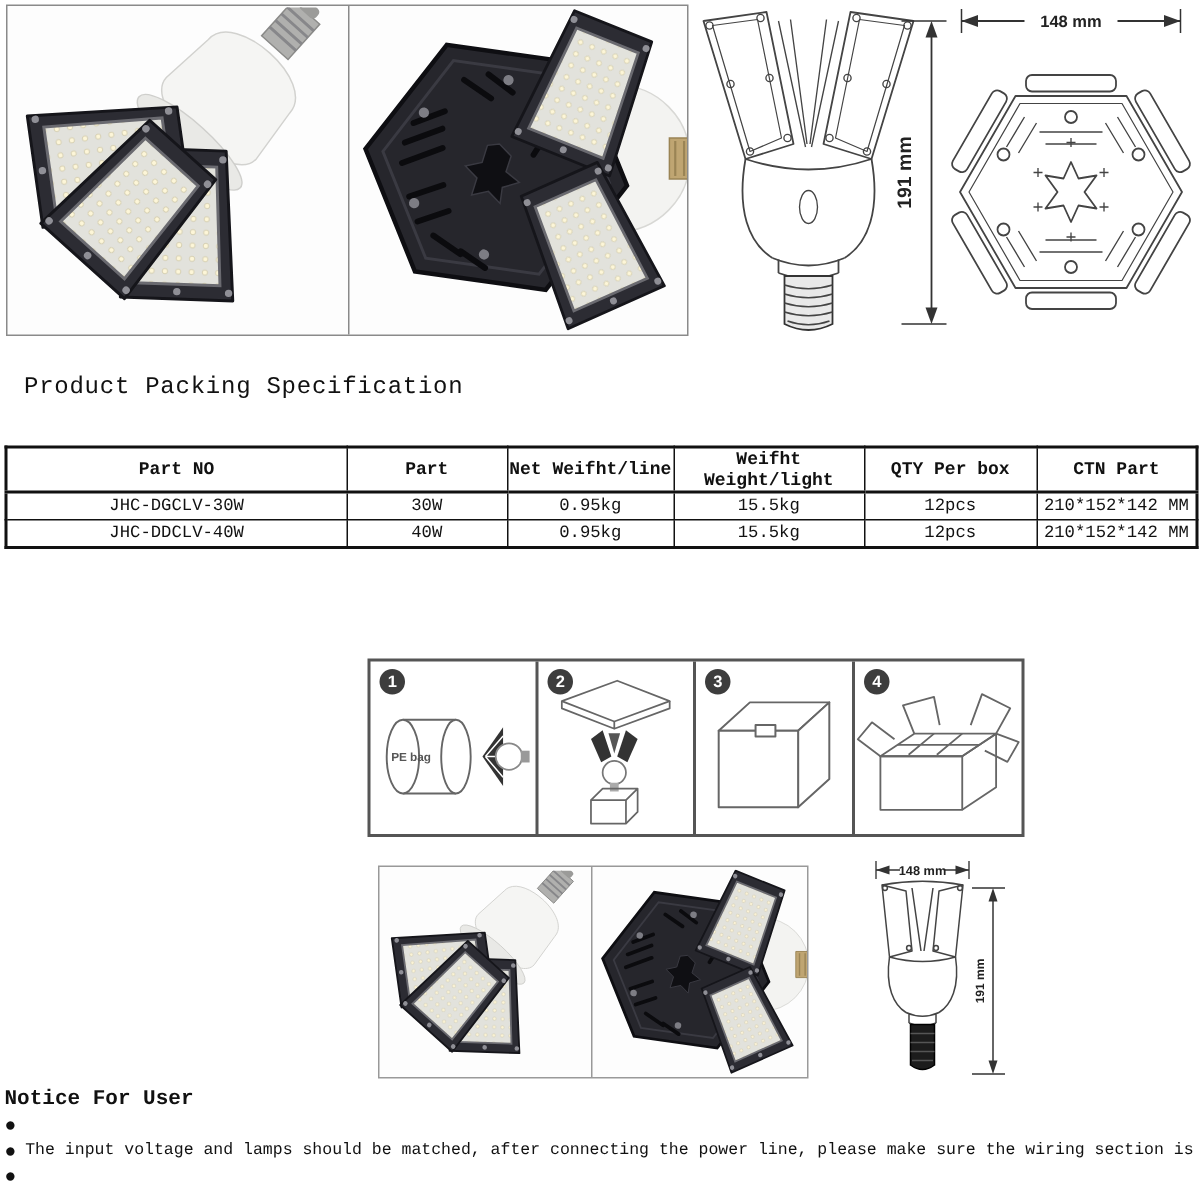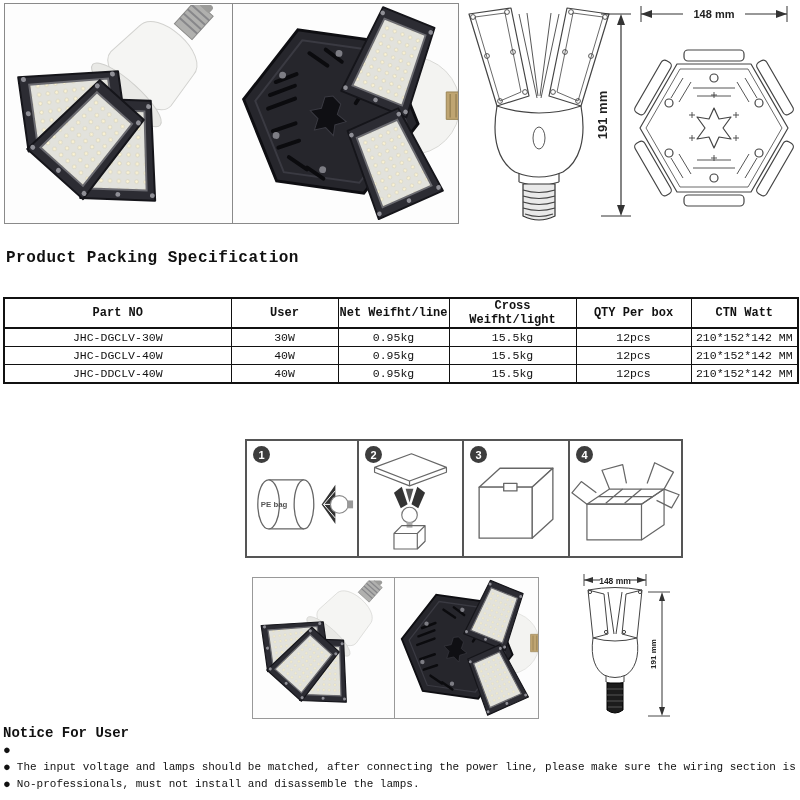--- a/index.html
+++ b/index.html
@@ -12,21 +12,21 @@
   .photo-cell{position:relative;overflow:hidden;}
   .photo-cell.c1{width:227px;border-right:1px solid #8a8a8a;}
   .photo-cell.c2{flex:1;}
   .photo-cell svg{display:block;width:100%;height:100%;}
 
   
   .drawing-side{position:absolute;left:453px;top:4px;width:182px;height:218px;}
   .drawing-hex{position:absolute;left:633px;top:0px;width:164px;height:226px;}
 
   
-  .heading{position:absolute;left:6px;top:249px;font-size:16px;font-weight:bold;
+  .heading{position:absolute;left:16px;top:249px;font-size:16px;font-weight:normal;
            letter-spacing:.5px;white-space:nowrap;}
 
   
   .spec-table{position:absolute;left:3px;top:297px;width:794px;border-collapse:collapse;
               table-layout:fixed;font-size:12px;}
   .spec-table,.spec-table th,.spec-table td{border:1px solid #111;}
   .spec-table{border:2px solid #111;}
   .spec-table th{height:17px;font-weight:bold;text-align:center;padding:0;border-bottom-width:2px;}
   .spec-table td{height:17px;text-align:center;padding:0;font-size:11.5px;margin-top:32px;}
 
@@ -212,37 +212,29 @@
       <col style="width:227px">
         <col style="width:107px">
         <col style="width:111px">
       <col style="width:127px">
         <col style="width:115px">
         <col style="width:107px">
     </colgroup>
     <tbody>
         <tr>
       <th>Part NO</th>
-      <th>User</th>
+      <th>Part</th>
       <th>Net Weifht/line</th>
-      <th>Cross Weifht/light</th>
+      <th>Weifht Weight/light</th>
       <th>QTY Per box</th>
-      <th>CTN Watt</th>
+      <th>CTN Part</th>
     </tr>
     <tr>
       <td>JHC-DGCLV-30W</td>
       <td>30W</td>
-      <td>0.95kg</td>
-      <td>15.5kg</td>
-      <td>12pcs</td>
-      <td>210*152*142 MM</td>
-    </tr>
-    <tr>
-      <td>JHC-DGCLV-40W</td>
-      <td>40W</td>
       <td>0.95kg</td>
       <td>15.5kg</td>
       <td>12pcs</td>
       <td>210*152*142 MM</td>
     </tr>
     <tr>
       <td>JHC-DDCLV-40W</td>
       <td>40W</td>
       <td>0.95kg</td>
       <td>15.5kg</td>
@@ -364,17 +356,16 @@
     <div class="notice-title">Notice For User</div>
     <div class="notice-line">
       <span class="bullet">●</span>
     </div>
     <div class="notice-line">
       <span class="bullet">●</span>
       <span>The input voltage and lamps should be matched, after connecting the power line, please make sure the wiring section is insula</span>
     </div>
     <div class="notice-line">
       <span class="bullet">●</span>
-      <span>No-professionals, must not install and disassemble the lamps.</span>
     </div>
   </div>
 
 </div>
 
 </body></html>

